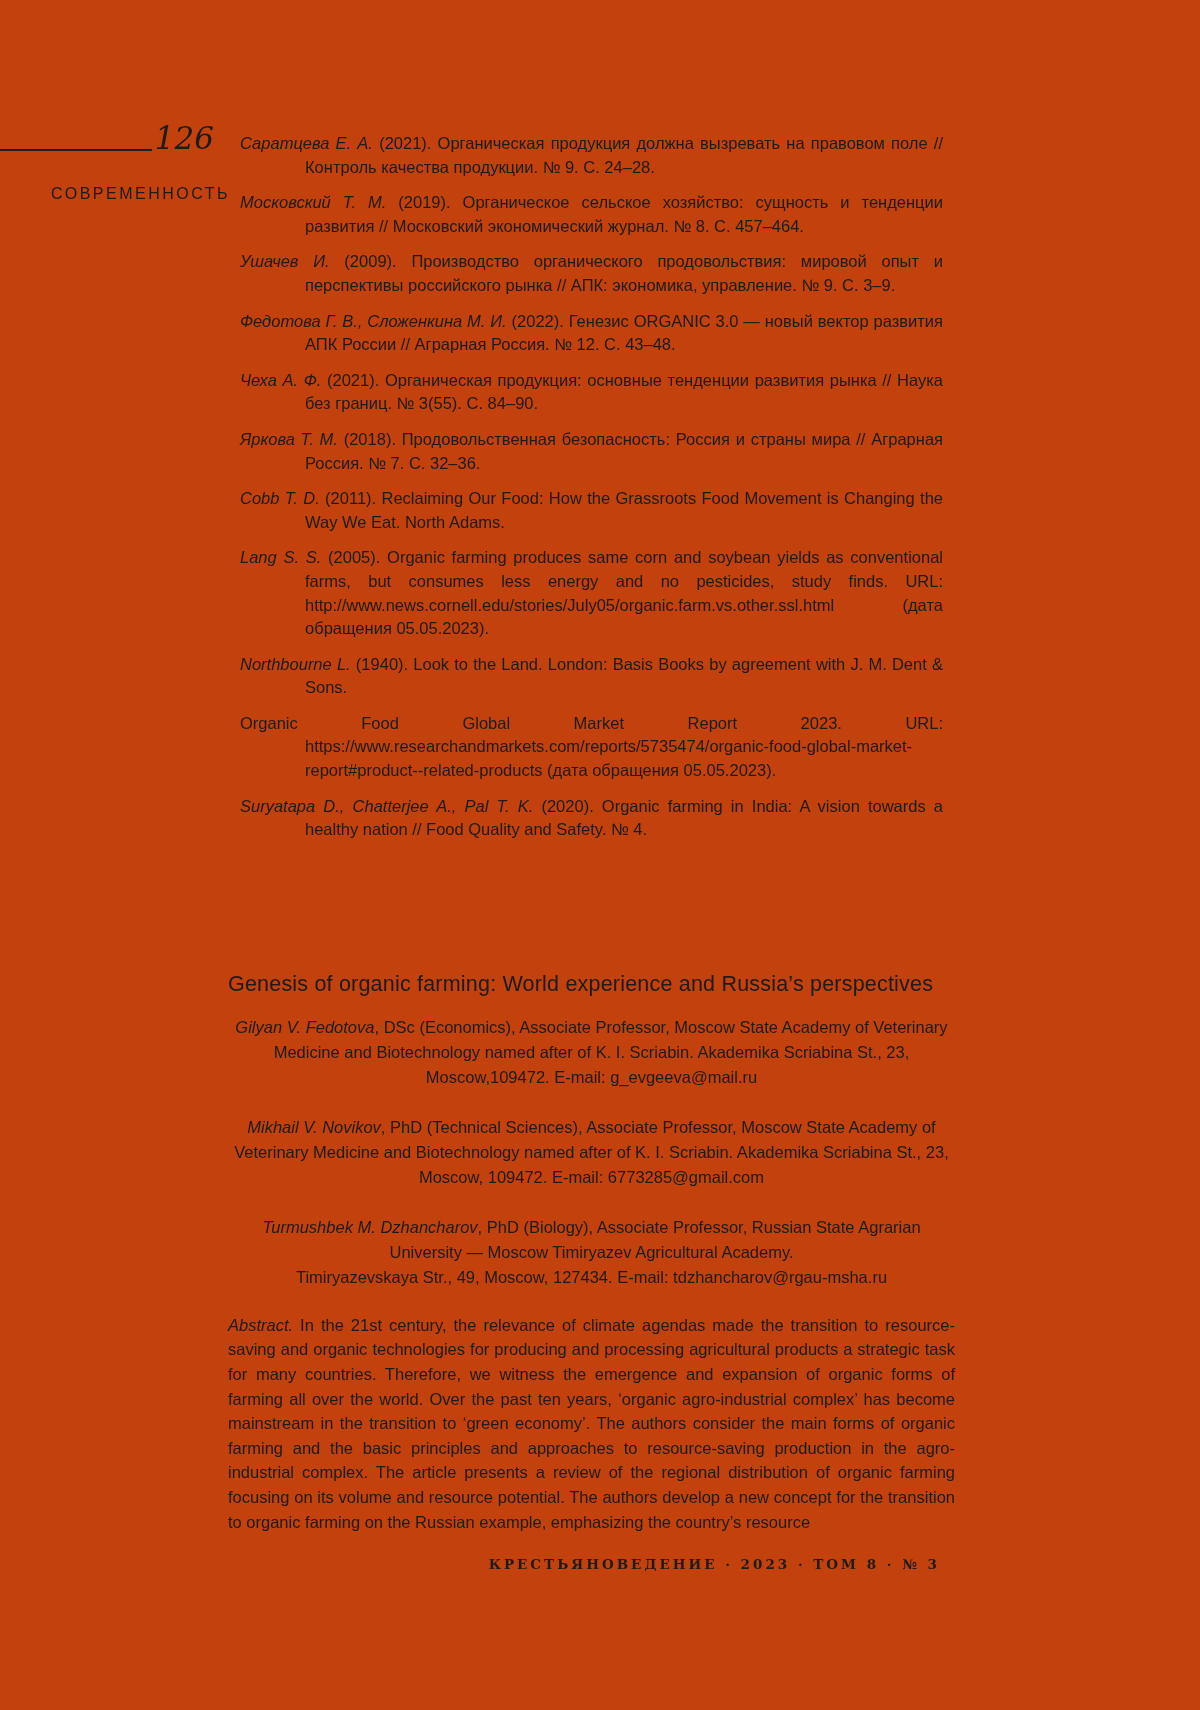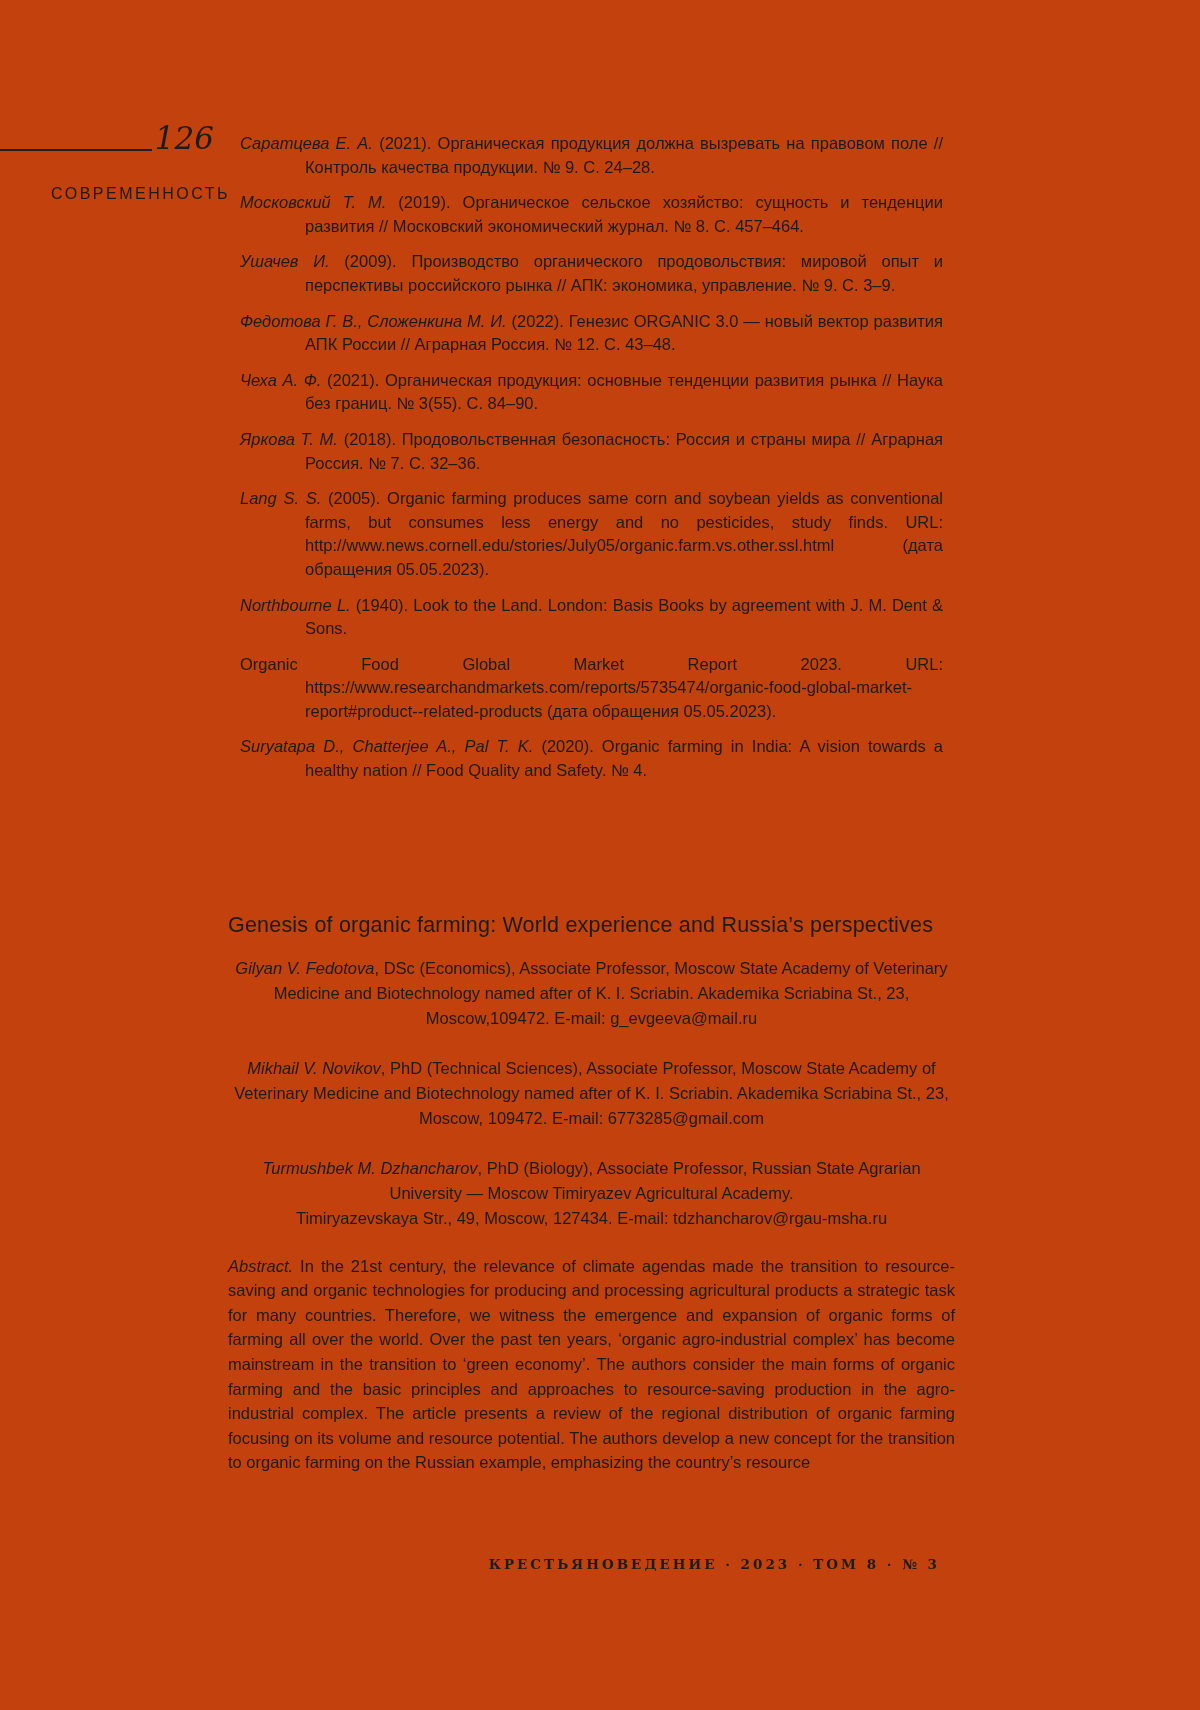--- a/index.html
+++ b/index.html
@@ -94,20 +94,21 @@
 
   <div class="main">
 
     <div>
       <p class="ref"><span class="it">Саратцева Е. А.</span><span> (2021). Органическая продукция должна вызревать на правовом поле // Контроль качества продукции. № 9. С. 24–28.</span></p>
       <p class="ref"><span class="it">Московский Т. М.</span><span> (2019). Органическое сельское хозяйство: сущность и тенденции развития // Московский экономический журнал. № 8. С. 457–464.</span></p>
       <p class="ref"><span class="it">Ушачев И.</span><span> (2009). Производство органического продовольствия: мировой опыт и перспективы российского рынка // АПК: экономика, управление. № 9. С. 3–9.</span></p>
       <p class="ref"><span class="it">Федотова Г. В., Сложенкина М. И.</span><span> (2022). Генезис ORGANIC 3.0 — новый вектор развития АПК России // Аграрная Россия. № 12. С. 43–48.</span></p>
       <p class="ref"><span class="it">Чеха А. Ф.</span><span> (2021). Органическая продукция: основные тенденции развития рынка // Наука без границ. № 3(55). С. 84–90.</span></p>
       <p class="ref"><span class="it">Яркова Т. М.</span><span> (2018). Продовольственная безопасность: Россия и страны мира // Аграрная Россия. № 7. С. 32–36.</span></p>
+      <p class="ref"><span class="it">Cobb T. D.</span><span> (2011). Reclaiming Our Food: How the Grassroots Food Movement is Changing the Way We Eat. North Adams.</span></p>
       <p class="ref"><span class="it">Lang S. S.</span><span> (2005). Organic farming produces same corn and soybean yields as conventional farms, but consumes less energy and no pesticides, study finds. URL: http://www.news.cornell.edu/stories/July05/organic.farm.vs.other.ssl.html (дата обращения 05.05.2023).</span></p>
       <p class="ref"><span class="it">Northbourne L.</span><span> (1940). Look to the Land. London: Basis Books by agreement with J. M. Dent &amp; Sons.</span></p>
       <p class="ref"><span class="it"></span><span>Organic Food Global Market Report 2023. URL: https://www.researchandmarkets.com/reports/5735474/organic-food-global-market-report#product--related-products (дата обращения 05.05.2023).</span></p>
       <p class="ref"><span class="it">Suryatapa D., Chatterjee A., Pal T. K.</span><span> (2020). Organic farming in India: A vision towards a healthy nation // Food Quality and Safety. № 4.</span></p>
     </div>
 
     <h1 class="title">Genesis of organic farming: World experience and Russia’s perspectives</h1>
 
     <p class="author"><span class="it">Gilyan V. Fedotova</span><span>, DSc (Economics), Associate Professor, Moscow State Academy of Veterinary Medicine and Biotechnology named after of K. I. Scriabin. Akademika Scriabina St., 23, Moscow,109472. E-mail: g_evgeeva@mail.ru</span></p>
     <p class="author"><span class="it">Mikhail V. Novikov</span><span>, PhD (Technical Sciences), Associate Professor, Moscow State Academy of Veterinary Medicine and Biotechnology named after of K. I. Scriabin. Akademika Scriabina St., 23, Moscow, 109472. E-mail: 6773285@gmail.com</span></p>

